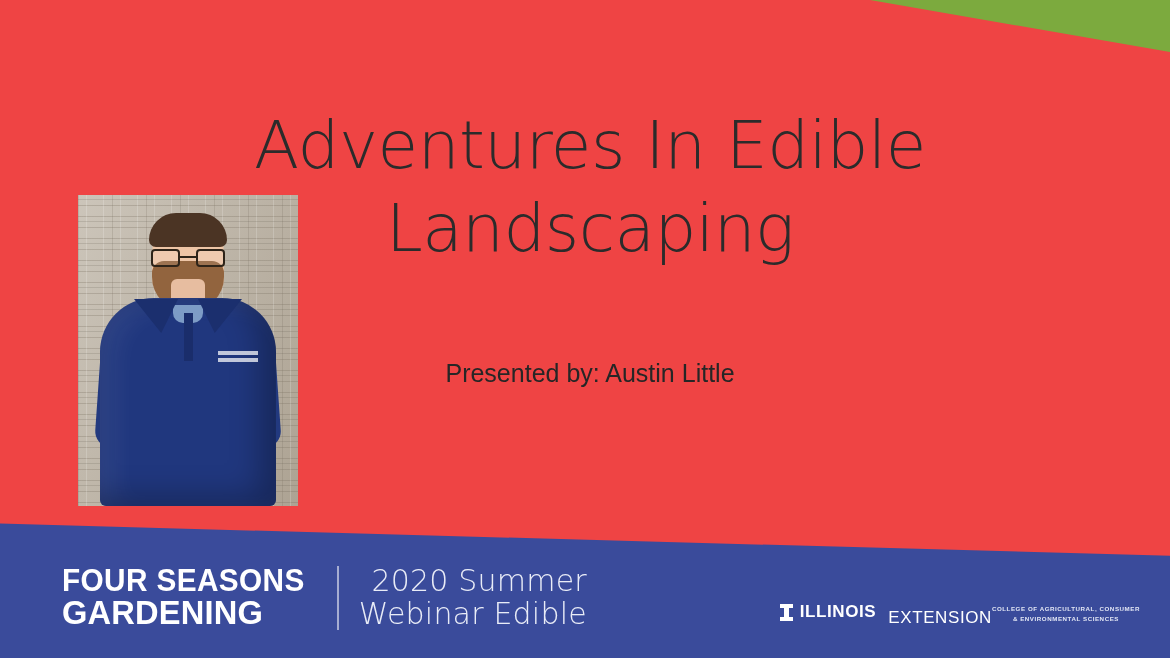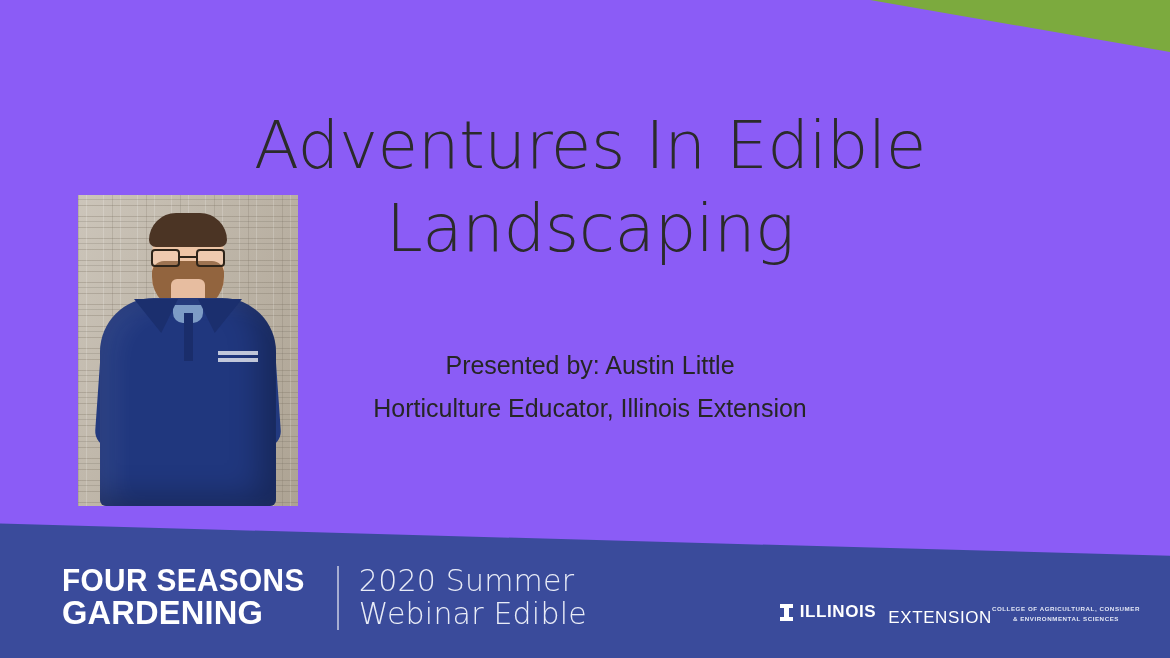--- a/index.html
+++ b/index.html
@@ -8,21 +8,21 @@
     background: #ffffff;
   }
   body {
     font-family: "Liberation Sans", sans-serif;
   }
 
   #slide {
     position: relative;
     width: 1170px;
     height: 658px;
-    background: #8b5cf6;
+    background: #ef4444;
     overflow: hidden;
   }
 
   
   .green-accent {
     position: absolute;
     top: 0;
     right: 0;
     width: 300px;
     height: 52px;
@@ -56,21 +56,21 @@
     left: 220px;
     top: 344px;
     width: 740px;
     text-align: center;
   }
   .subtitle-line {
     font-family: "Liberation Sans", sans-serif;
     font-size: 25px;
     color: #262626;
     line-height: 1.72;
-    margin: 0;
+    margin: 8px;
   }
 
   
   .photo-frame {
     position: absolute;
     left: 78px;
     top: 195px;
     width: 220px;
     height: 311px;
     overflow: hidden;
@@ -296,20 +296,21 @@
   .brand-divider {
     width: 2px;
     height: 64px;
     background: rgba(255,255,255,.55);
     margin: 0 20px 0 22px;
   }
   .series-wordmark {
     display: flex;
     flex-direction: column;
     line-height: 1.08;
+    align-items: flex-end;
   }
   .series-line {
     font-family: "DejaVu Sans", sans-serif;
     font-weight: 300;
     font-size: 30px;
     color: #e9ecf7;
     letter-spacing: .2px;
     white-space: nowrap;
   }
 
@@ -408,21 +409,20 @@
     </div>
   </div>
 
   <div class="title-block">
     <h1 class="slide-title">Adventures In Edible
 Landscaping</h1>
   </div>
 
   <div class="subtitle-block">
     <p class="subtitle-line">Presented by: Austin Little</p>
-    <p class="subtitle-line">Horticulture Educator, Illinois Extension</p>
   </div>
 
   <div class="blue-banner"></div>
 
   <div class="brand-lockup">
     <div class="fsg-wordmark">
       <span class="fsg-line fsg-line-1">FOUR SEASONS</span>
       <span class="fsg-line fsg-line-2">GARDENING</span>
     </div>
     <div class="brand-divider"></div>

